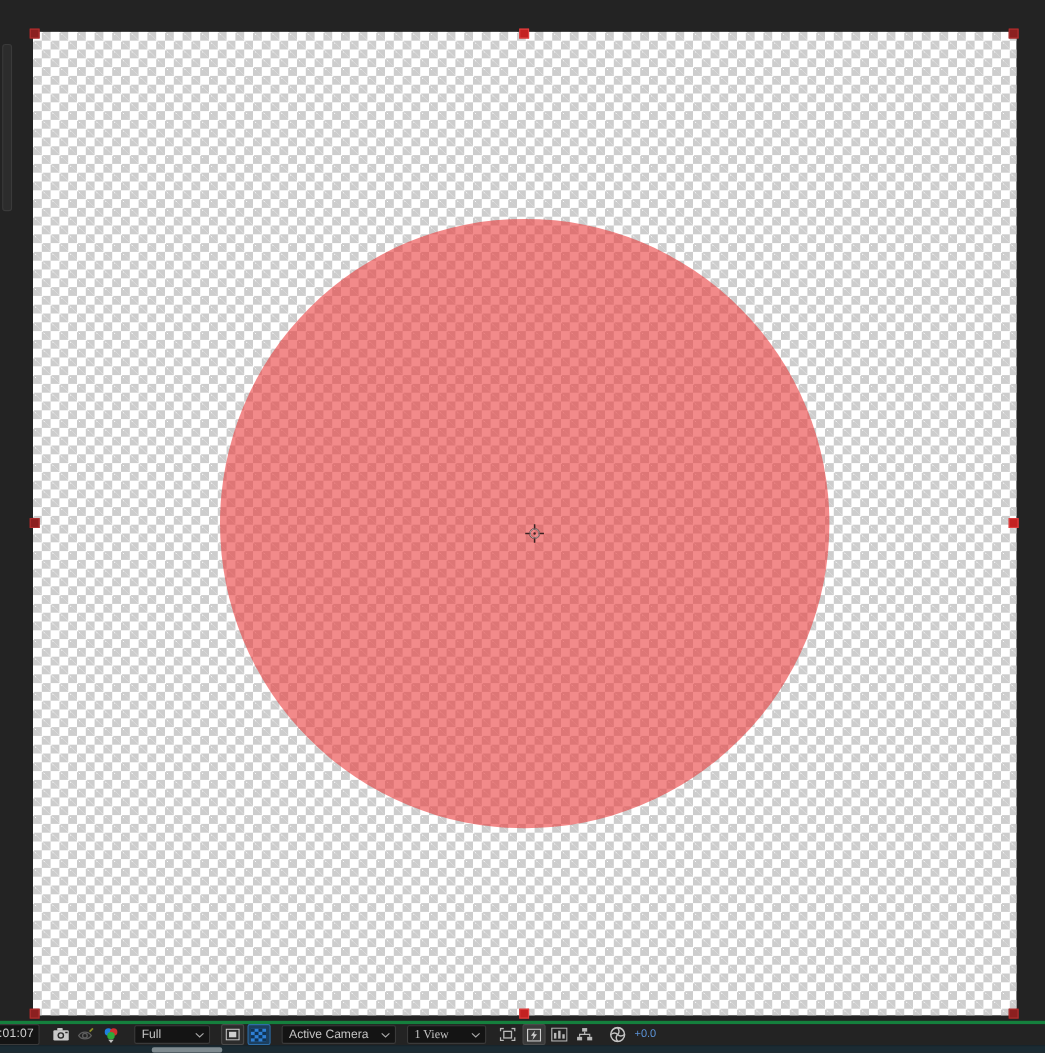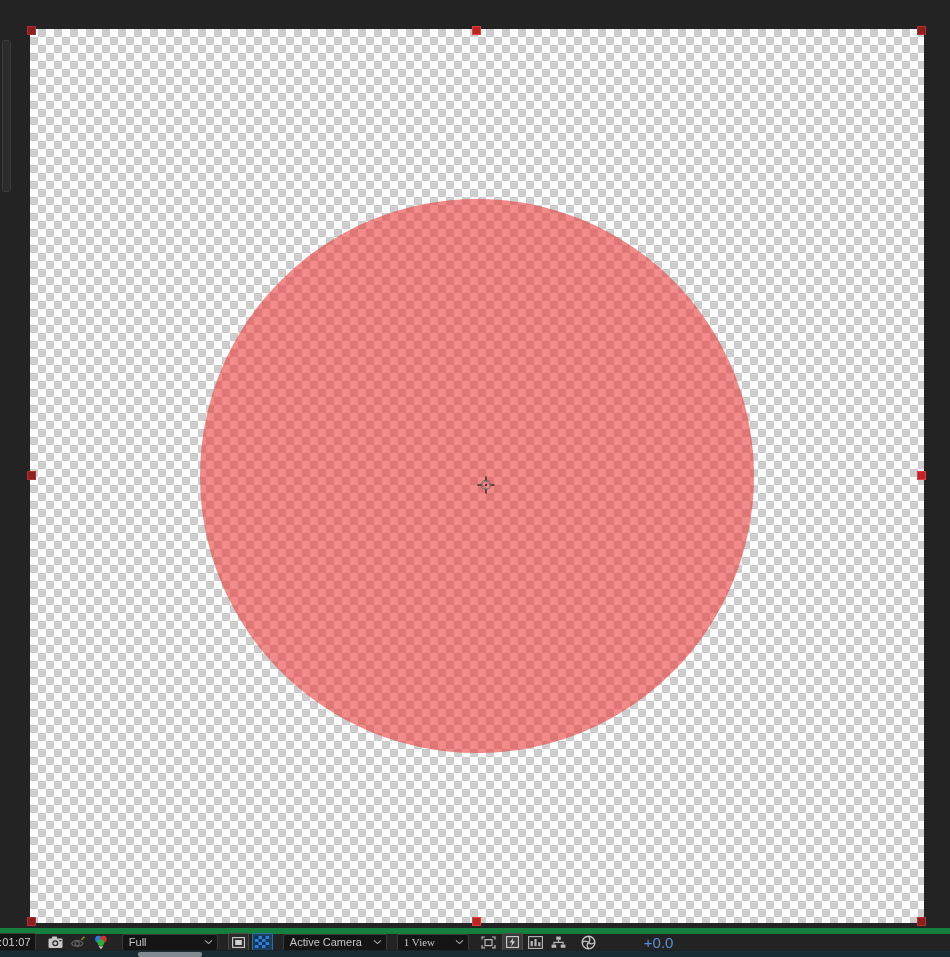--- a/index.html
+++ b/index.html
@@ -91,21 +91,21 @@
   .handle.bright { background: #c32222; border-color: #e04040; }
 
   
   #viewer-toolbar {
     position: absolute;
     left: 0;
     top: 928px;
     width: 950px;
     height: 22px;
     background: #232323;
-    border-top: 6px solid #15803d;
+    border-top: 3px solid #15803d;
     display: flex;
     align-items: center;
     gap: 3px;
     padding: 0 0 0 0;
     box-sizing: border-box;
   }
 
   .tc-field {
     height: 17px;
     min-width: 30px;
@@ -154,36 +154,35 @@
     border-radius: 2px;
     display: flex;
     align-items: center;
     justify-content: space-between;
     padding: 0 4px 0 6px;
     color: #c4c4c4;
     font-size: 11px;
     box-sizing: border-box;
     gap: 6px;
   }
-  #resolution-dropdown { width: 96px; }
+  #resolution-dropdown { width: 69px; }
   #camera-dropdown { width: 104px; }
   #views-dropdown { width: 72px; font-family: Liberation Serif, serif; }
 
   .caret {
     width: 9px; height: 6px;
     flex: none;
   }
 
   .sep { width: 4px; }
 
   .exposure-value {
     color: #5b92d6;
-    font-size: 15px;
+    font-size: 10px;
     padding-left: 2px;
-    margin-left: 40px;
   }
 
   
   #bottom-scrollbar {
     position: absolute;
     left: 0;
     top: 950px;
     width: 950px;
     height: 7px;
     background: #1b2b33;

